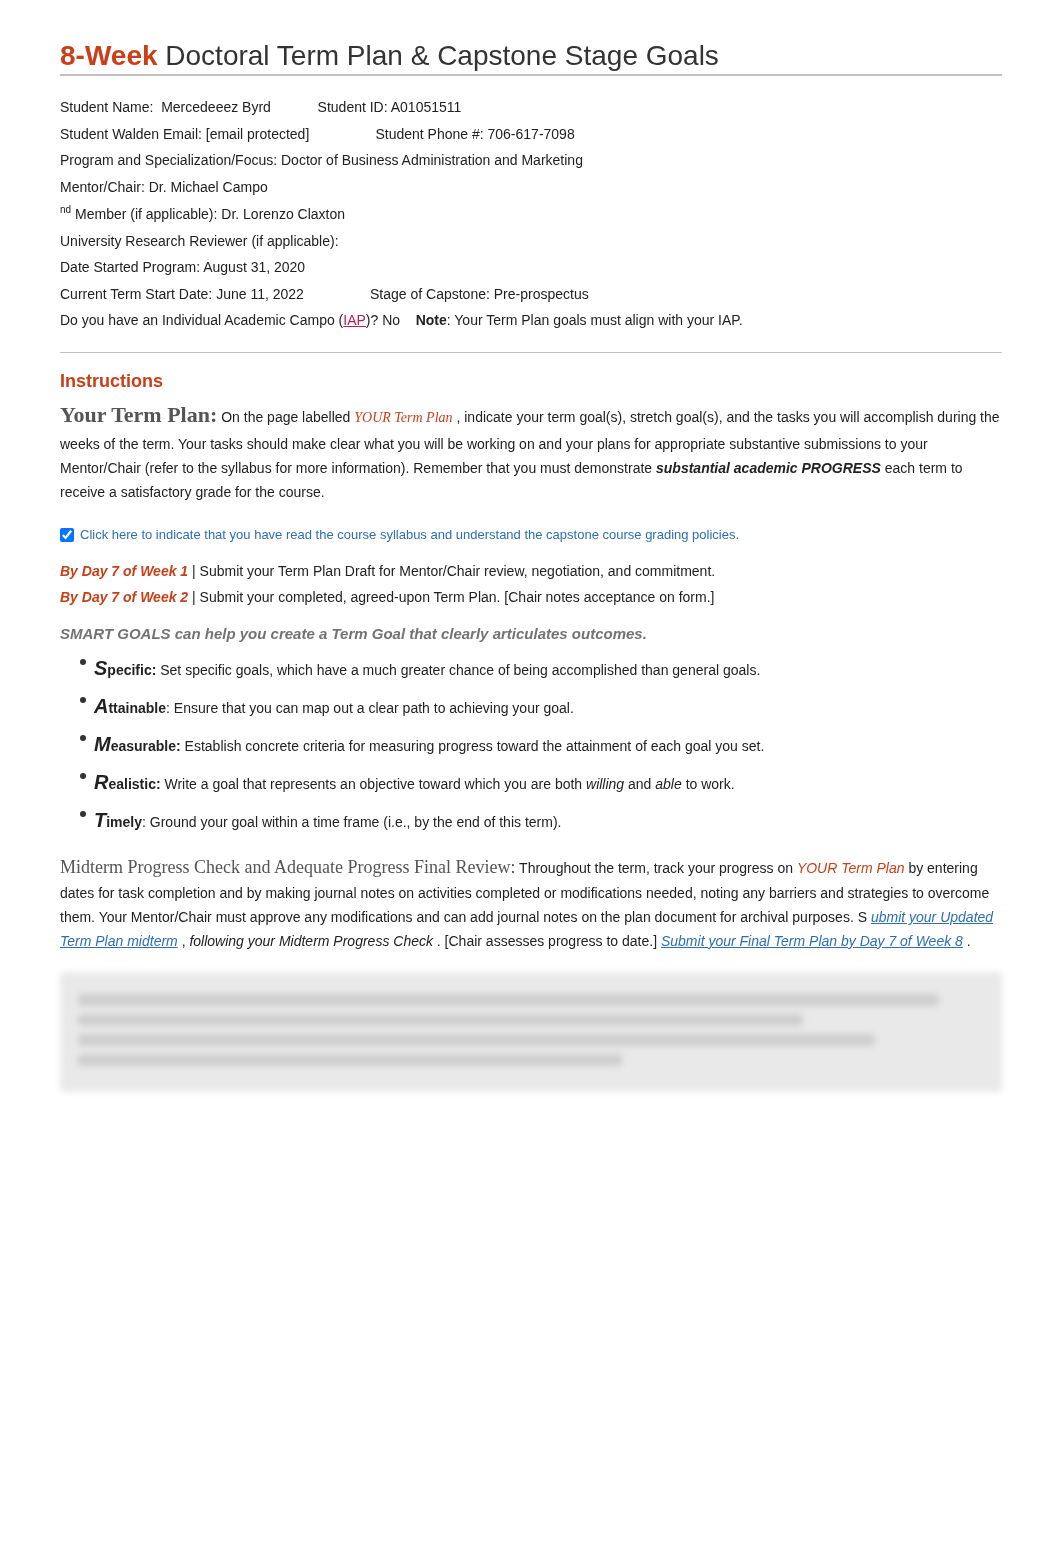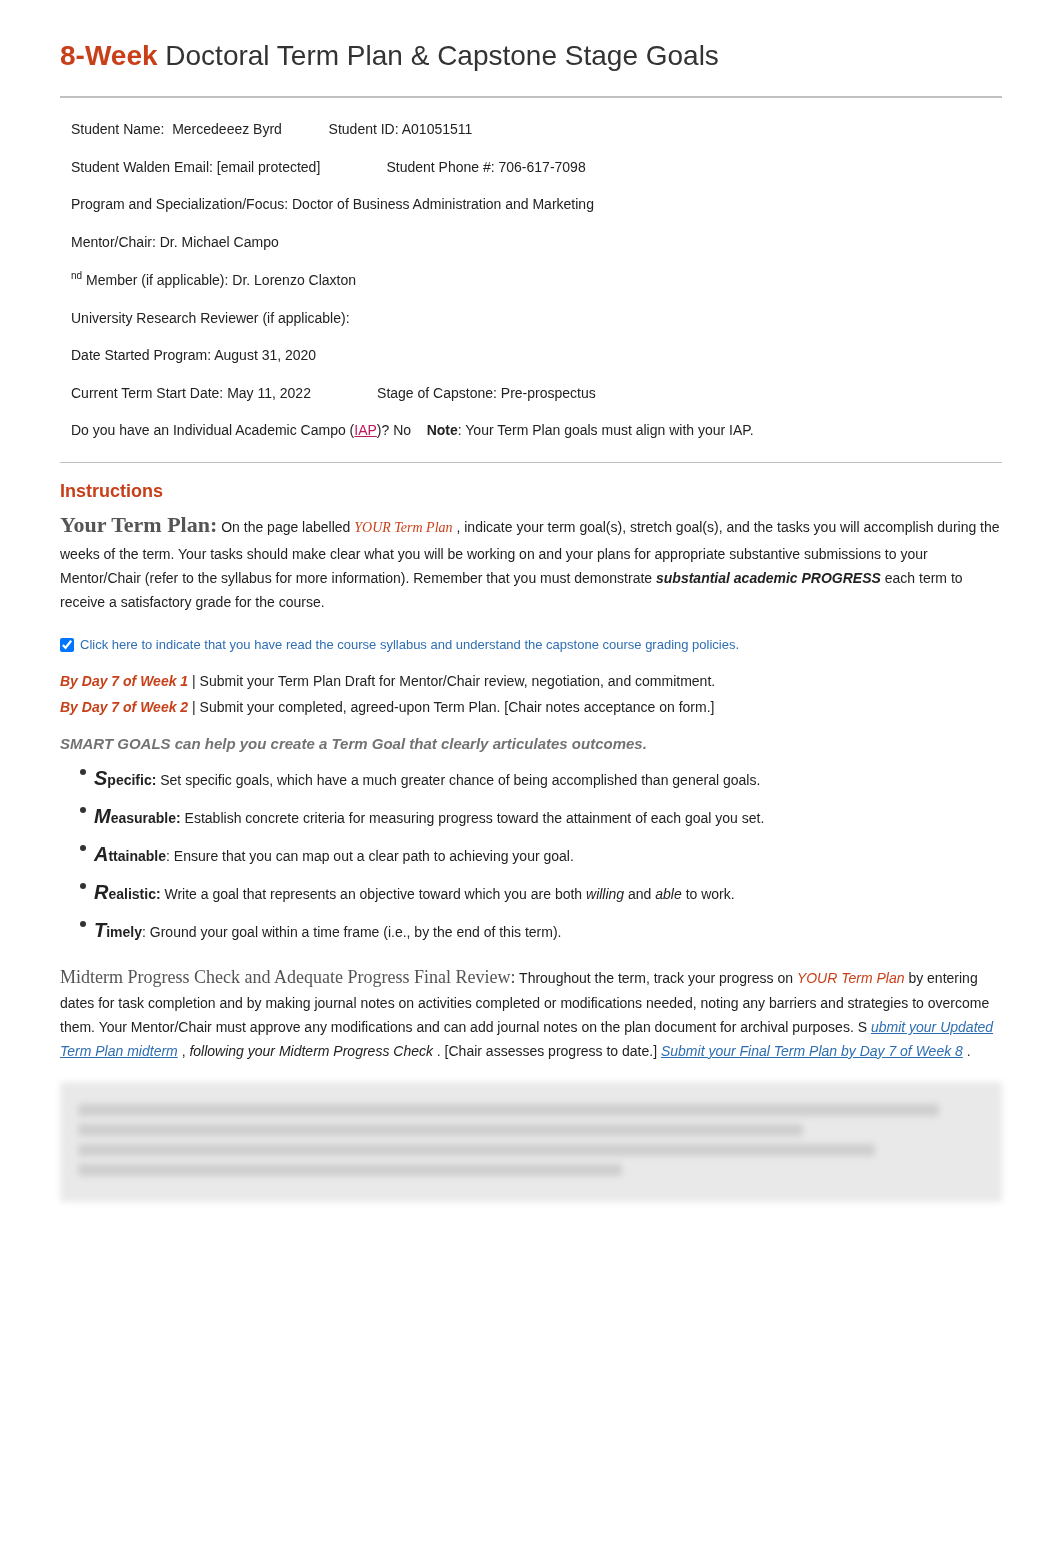--- a/index.html
+++ b/index.html
@@ -11,32 +11,32 @@
       padding: 40px 60px;
       max-width: 1062px;
       margin: 0 auto;
     }
     h1.main-title {
       font-size: 28px;
       font-weight: normal;
       color: #333;
       margin-bottom: 18px;
       border-bottom: 2px solid #c0c0c0;
-      padding-bottom: 24px;
+      padding-bottom: 2px;
     }
     h1.main-title .highlight {
       color: #c8401a;
       font-weight: bold;
     }
     .info-block {
       margin-bottom: 18px;
       line-height: 1.9;
     }
     .info-block p {
-      margin: 11px;
+      margin: 0;
     }
     .section-divider {
       border: none;
       border-top: 1px solid #c0c0c0;
       margin: 18px 0;
     }
     h2.section-title {
       color: #c8401a;
       font-size: 18px;
       font-weight: bold;
@@ -170,21 +170,21 @@
   <p>
     <span><sup>nd</sup> Member (if applicable):</span> <span>Dr. Lorenzo Claxton</span>
   </p>
   <p>
     <span>University Research Reviewer (if applicable):</span>
   </p>
   <p>
     <span>Date Started Program:</span> <span>August 31, 2020</span>
   </p>
   <p>
-    <span>Current Term Start Date:</span> <span>May 11, 2022</span>
+    <span>Current Term Start Date:</span> <span>June 11, 2022</span>
     &nbsp;&nbsp;&nbsp;&nbsp;&nbsp;&nbsp;&nbsp;&nbsp;&nbsp;&nbsp;&nbsp;&nbsp;&nbsp;&nbsp;&nbsp;
     <span>Stage of Capstone:</span> <span>Pre-prospectus</span>
   </p>
   <p>
     <span>Do you have an Individual Academic Campo (</span><a class="iap-link" href="#">IAP</a><span>)?  No &nbsp;&nbsp; <strong>Note</strong>: Your Term Plan goals must align with your IAP.</span>
   </p>
 </div>
 
 <hr class="section-divider">
 
@@ -220,27 +220,27 @@
 <ul class="smart-list">
   <li>
     <span class="bullet-dot"></span>
     <span>
       <strong><em style="font-size:20px">S</em>pecific:</strong> Set specific goals, which have a much greater chance of being accomplished than general goals.
     </span>
   </li>
   <li>
     <span class="bullet-dot"></span>
     <span>
+      <strong><em style="font-size:20px">A</em>ttainable</strong>: Ensure that you can map out a clear path to achieving your goal.
+    </span>
+  </li>
+  <li>
+    <span class="bullet-dot"></span>
+    <span>
       <strong><em style="font-size:20px">M</em>easurable:</strong> Establish concrete criteria for measuring progress toward the attainment of each goal you set.
-    </span>
-  </li>
-  <li>
-    <span class="bullet-dot"></span>
-    <span>
-      <strong><em style="font-size:20px">A</em>ttainable</strong>: Ensure that you can map out a clear path to achieving your goal.
     </span>
   </li>
   <li>
     <span class="bullet-dot"></span>
     <span>
       <strong><em style="font-size:20px">R</em>ealistic:</strong> Write a goal that represents an objective toward which you are both <em>willing</em> and <em>able</em> to work.
     </span>
   </li>
   <li>
     <span class="bullet-dot"></span>

